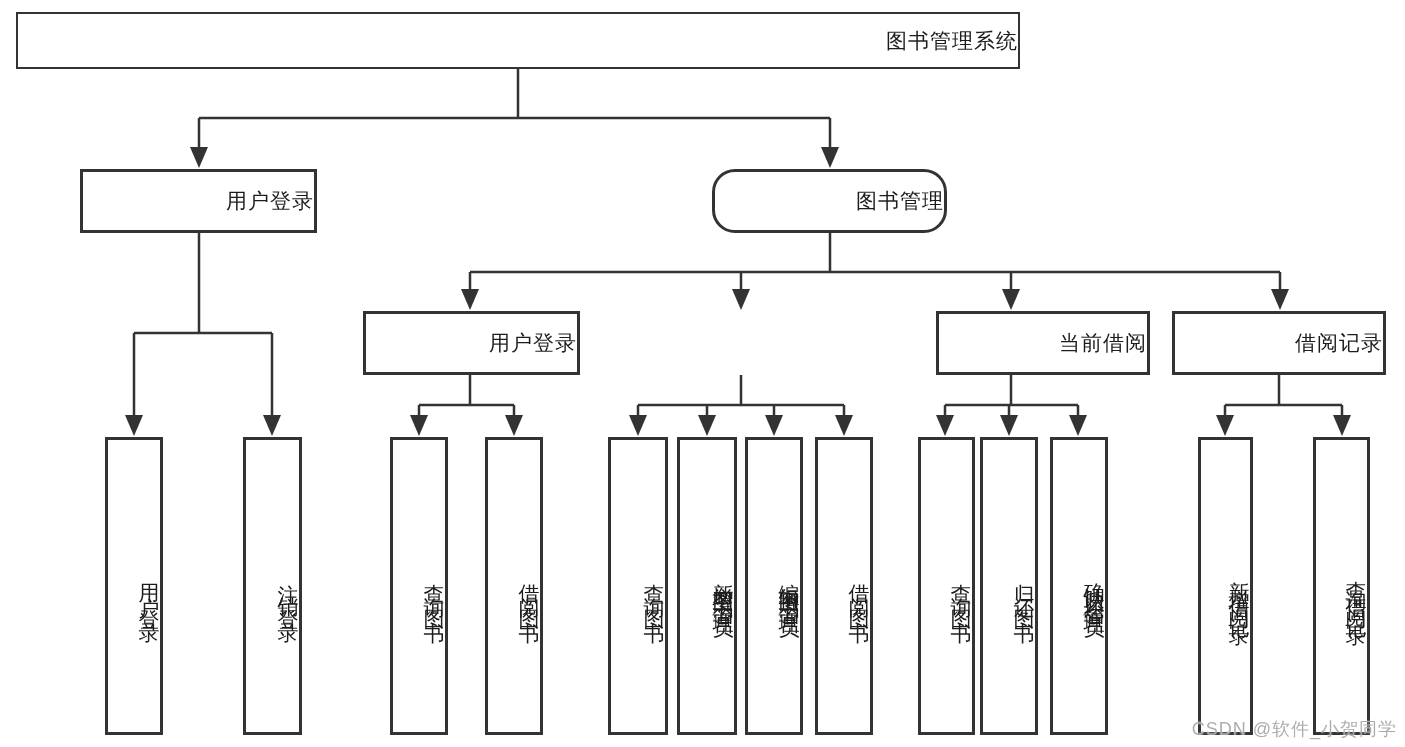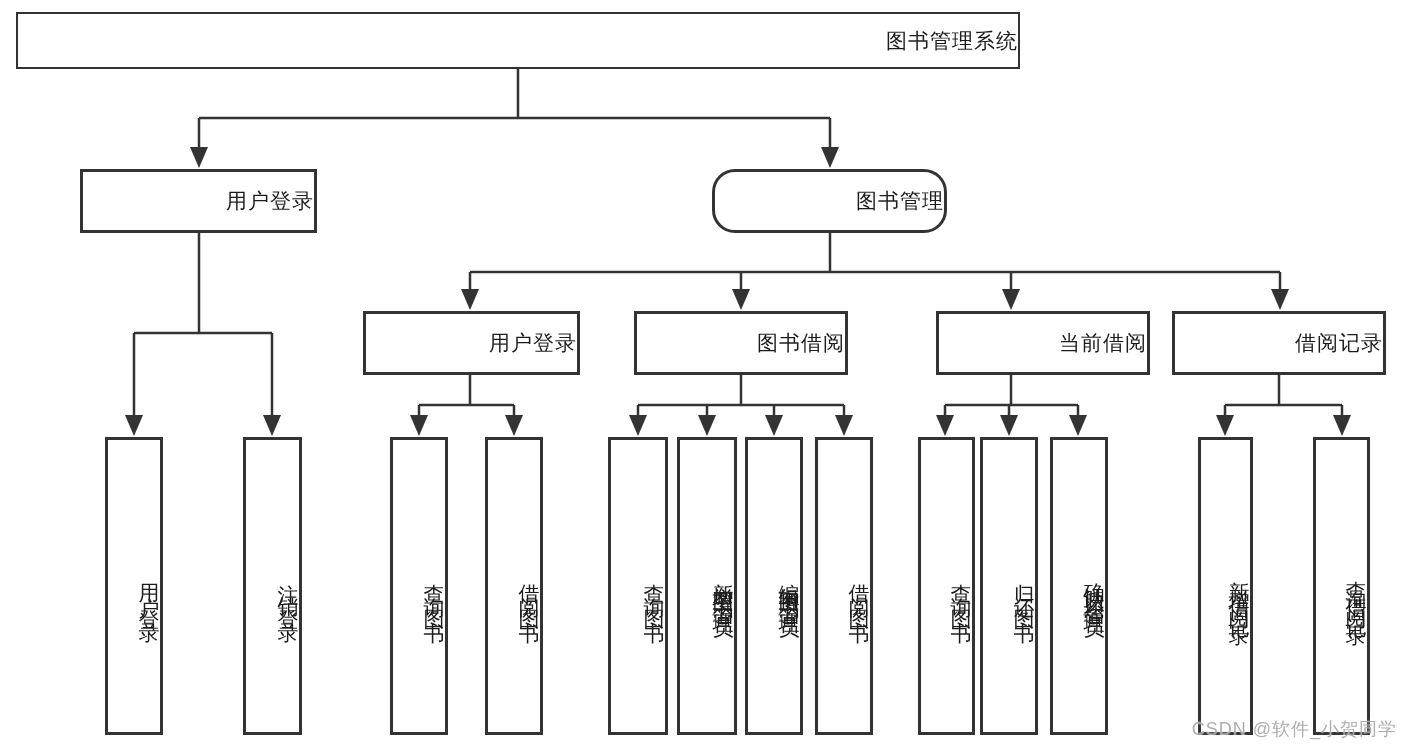--- a/index.html
+++ b/index.html
@@ -92,23 +92,20 @@
   <div class="box" style="left:80px;top:169px;width:237px;height:64px;">
     <span>用户登录</span>
   </div>
   <div class="box" style="left:712px;top:169px;width:235px;height:64px;border-radius:23px;">
     <span>图书管理</span>
   </div>
 
   <div class="box" style="left:363px;top:311px;width:217px;height:64px;">
     <span>用户登录</span>
   </div>
-  <div class="box" style="left:634px;top:311px;width:214px;height:64px;">
-    <span>图书借阅</span>
-  </div>
   <div class="box" style="left:936px;top:311px;width:214px;height:64px;">
     <span>当前借阅</span>
   </div>
   <div class="box" style="left:1172px;top:311px;width:214px;height:64px;">
     <span>借阅记录</span>
   </div>
 
   <div class="box leaf v4" style="left:105px;width:58px;">
     <span class="vtext">用户登录</span>
   </div>

